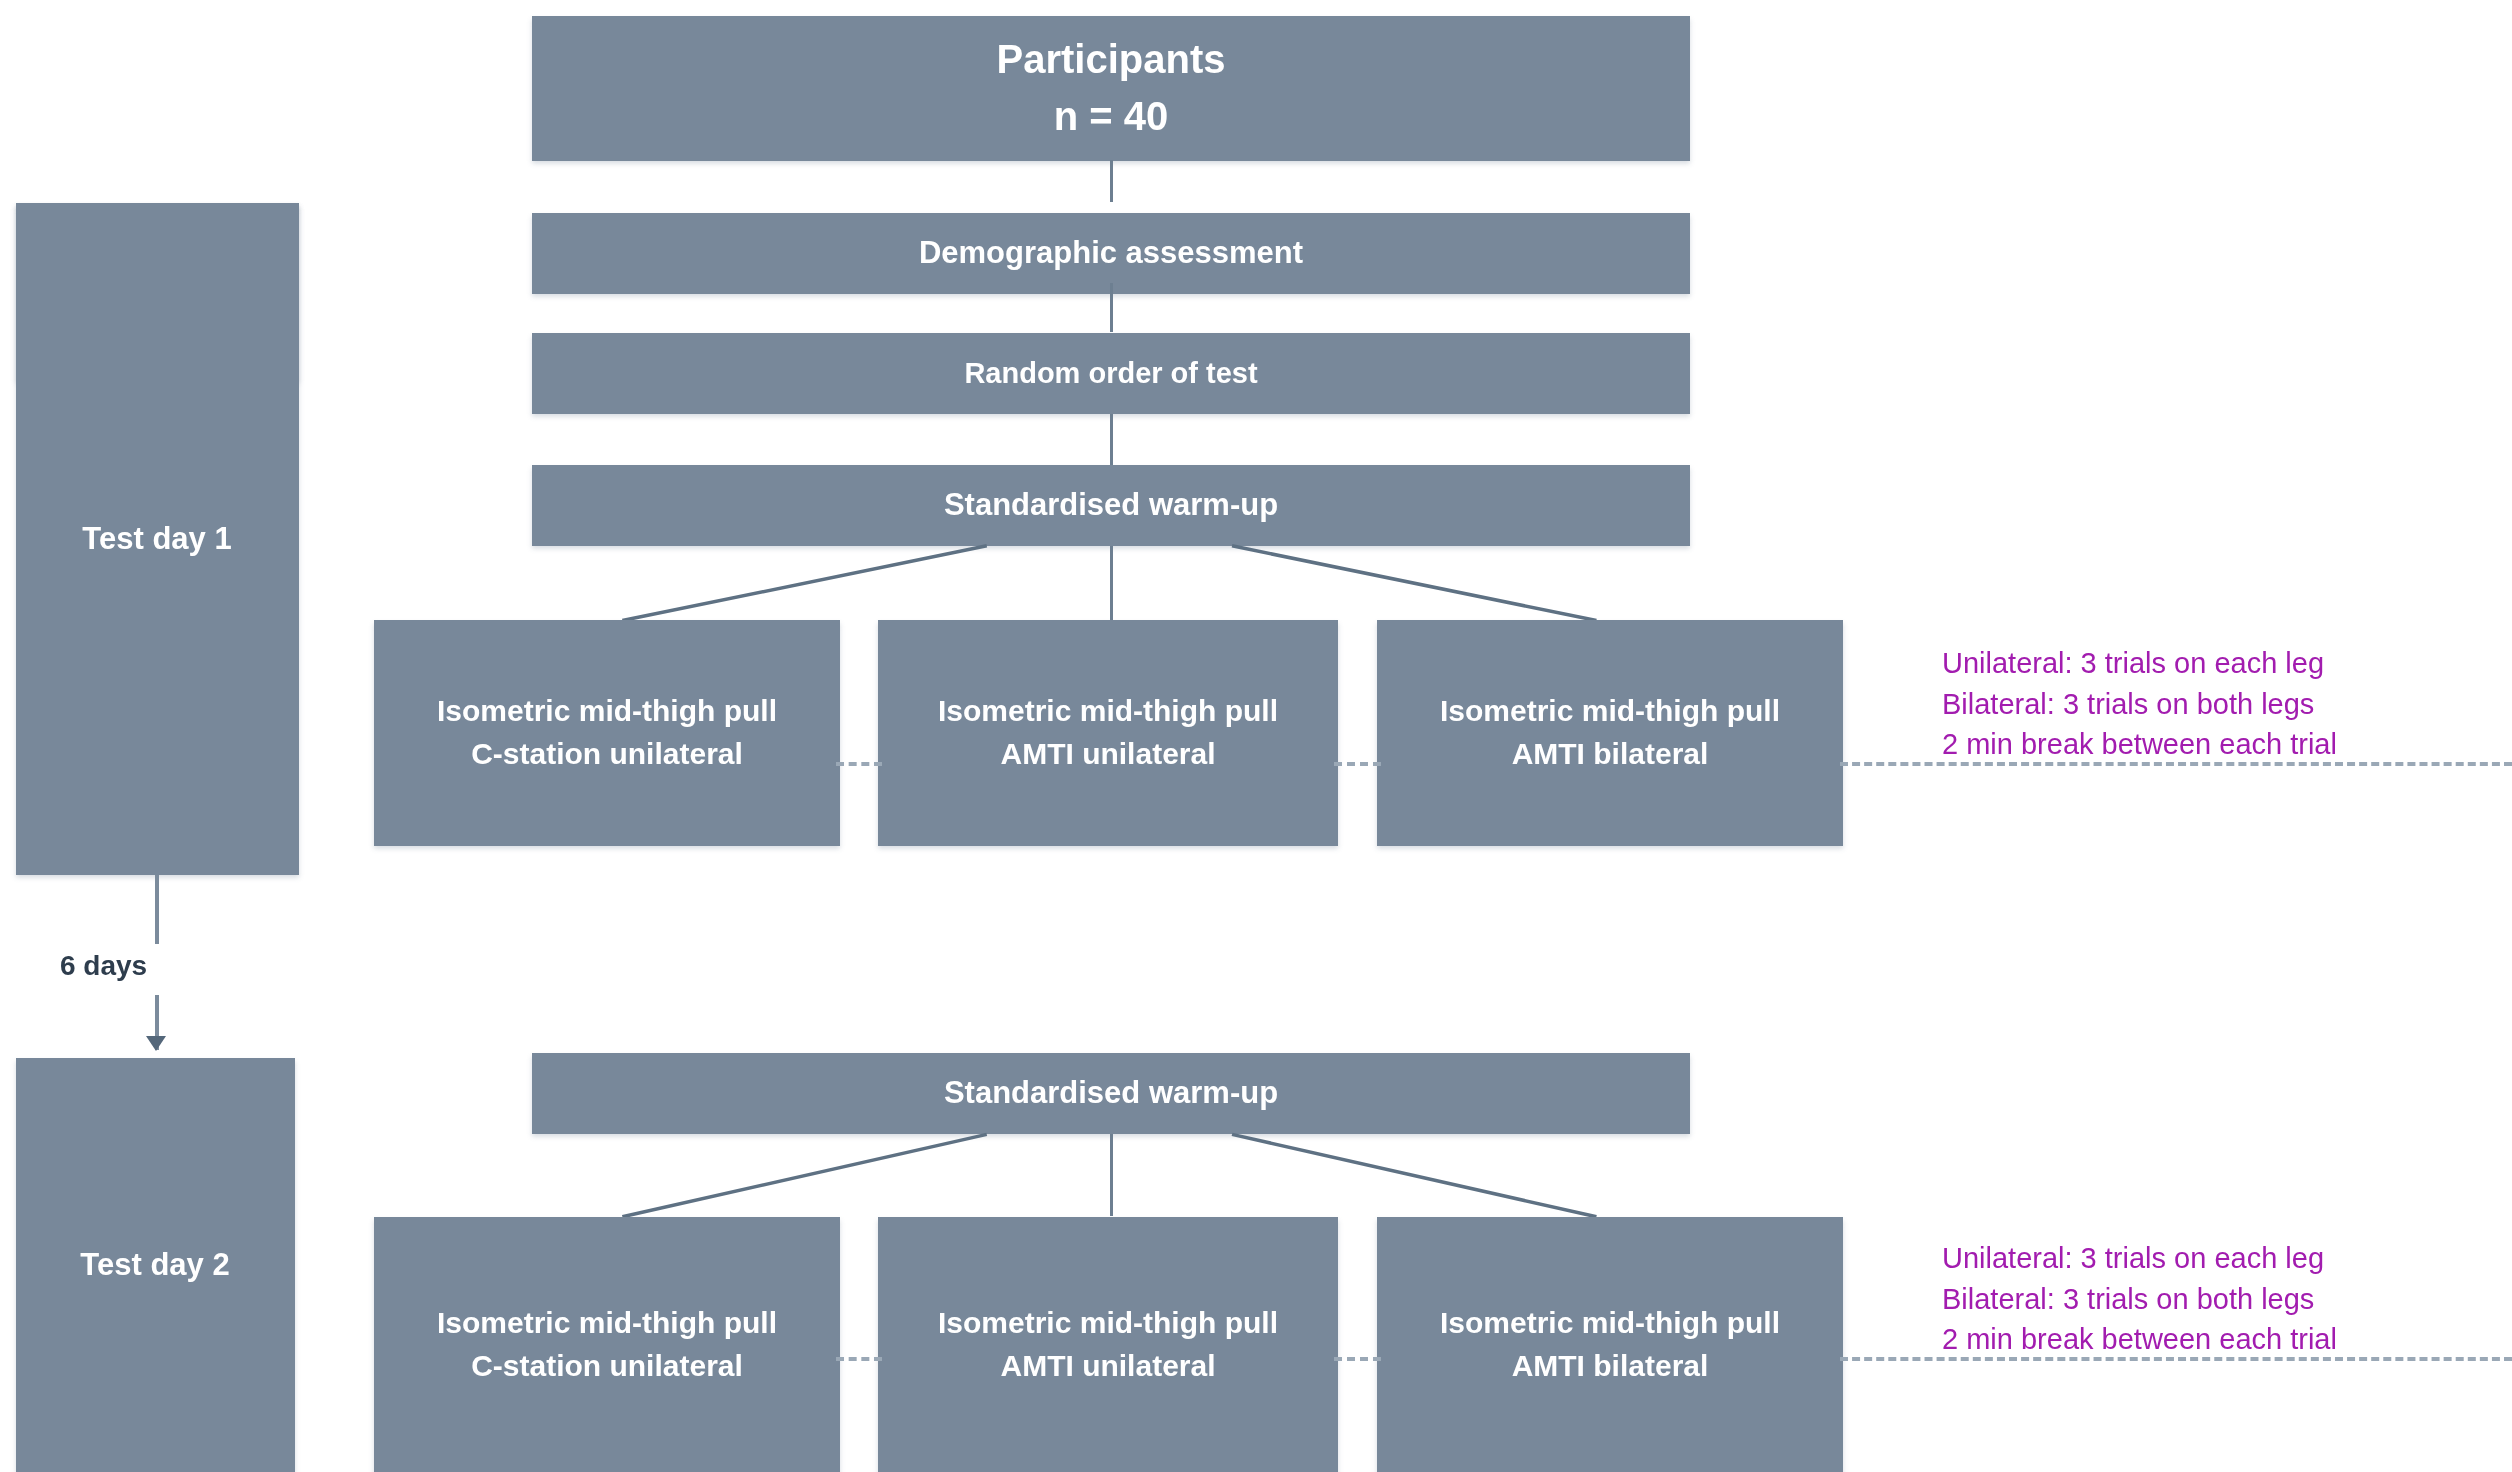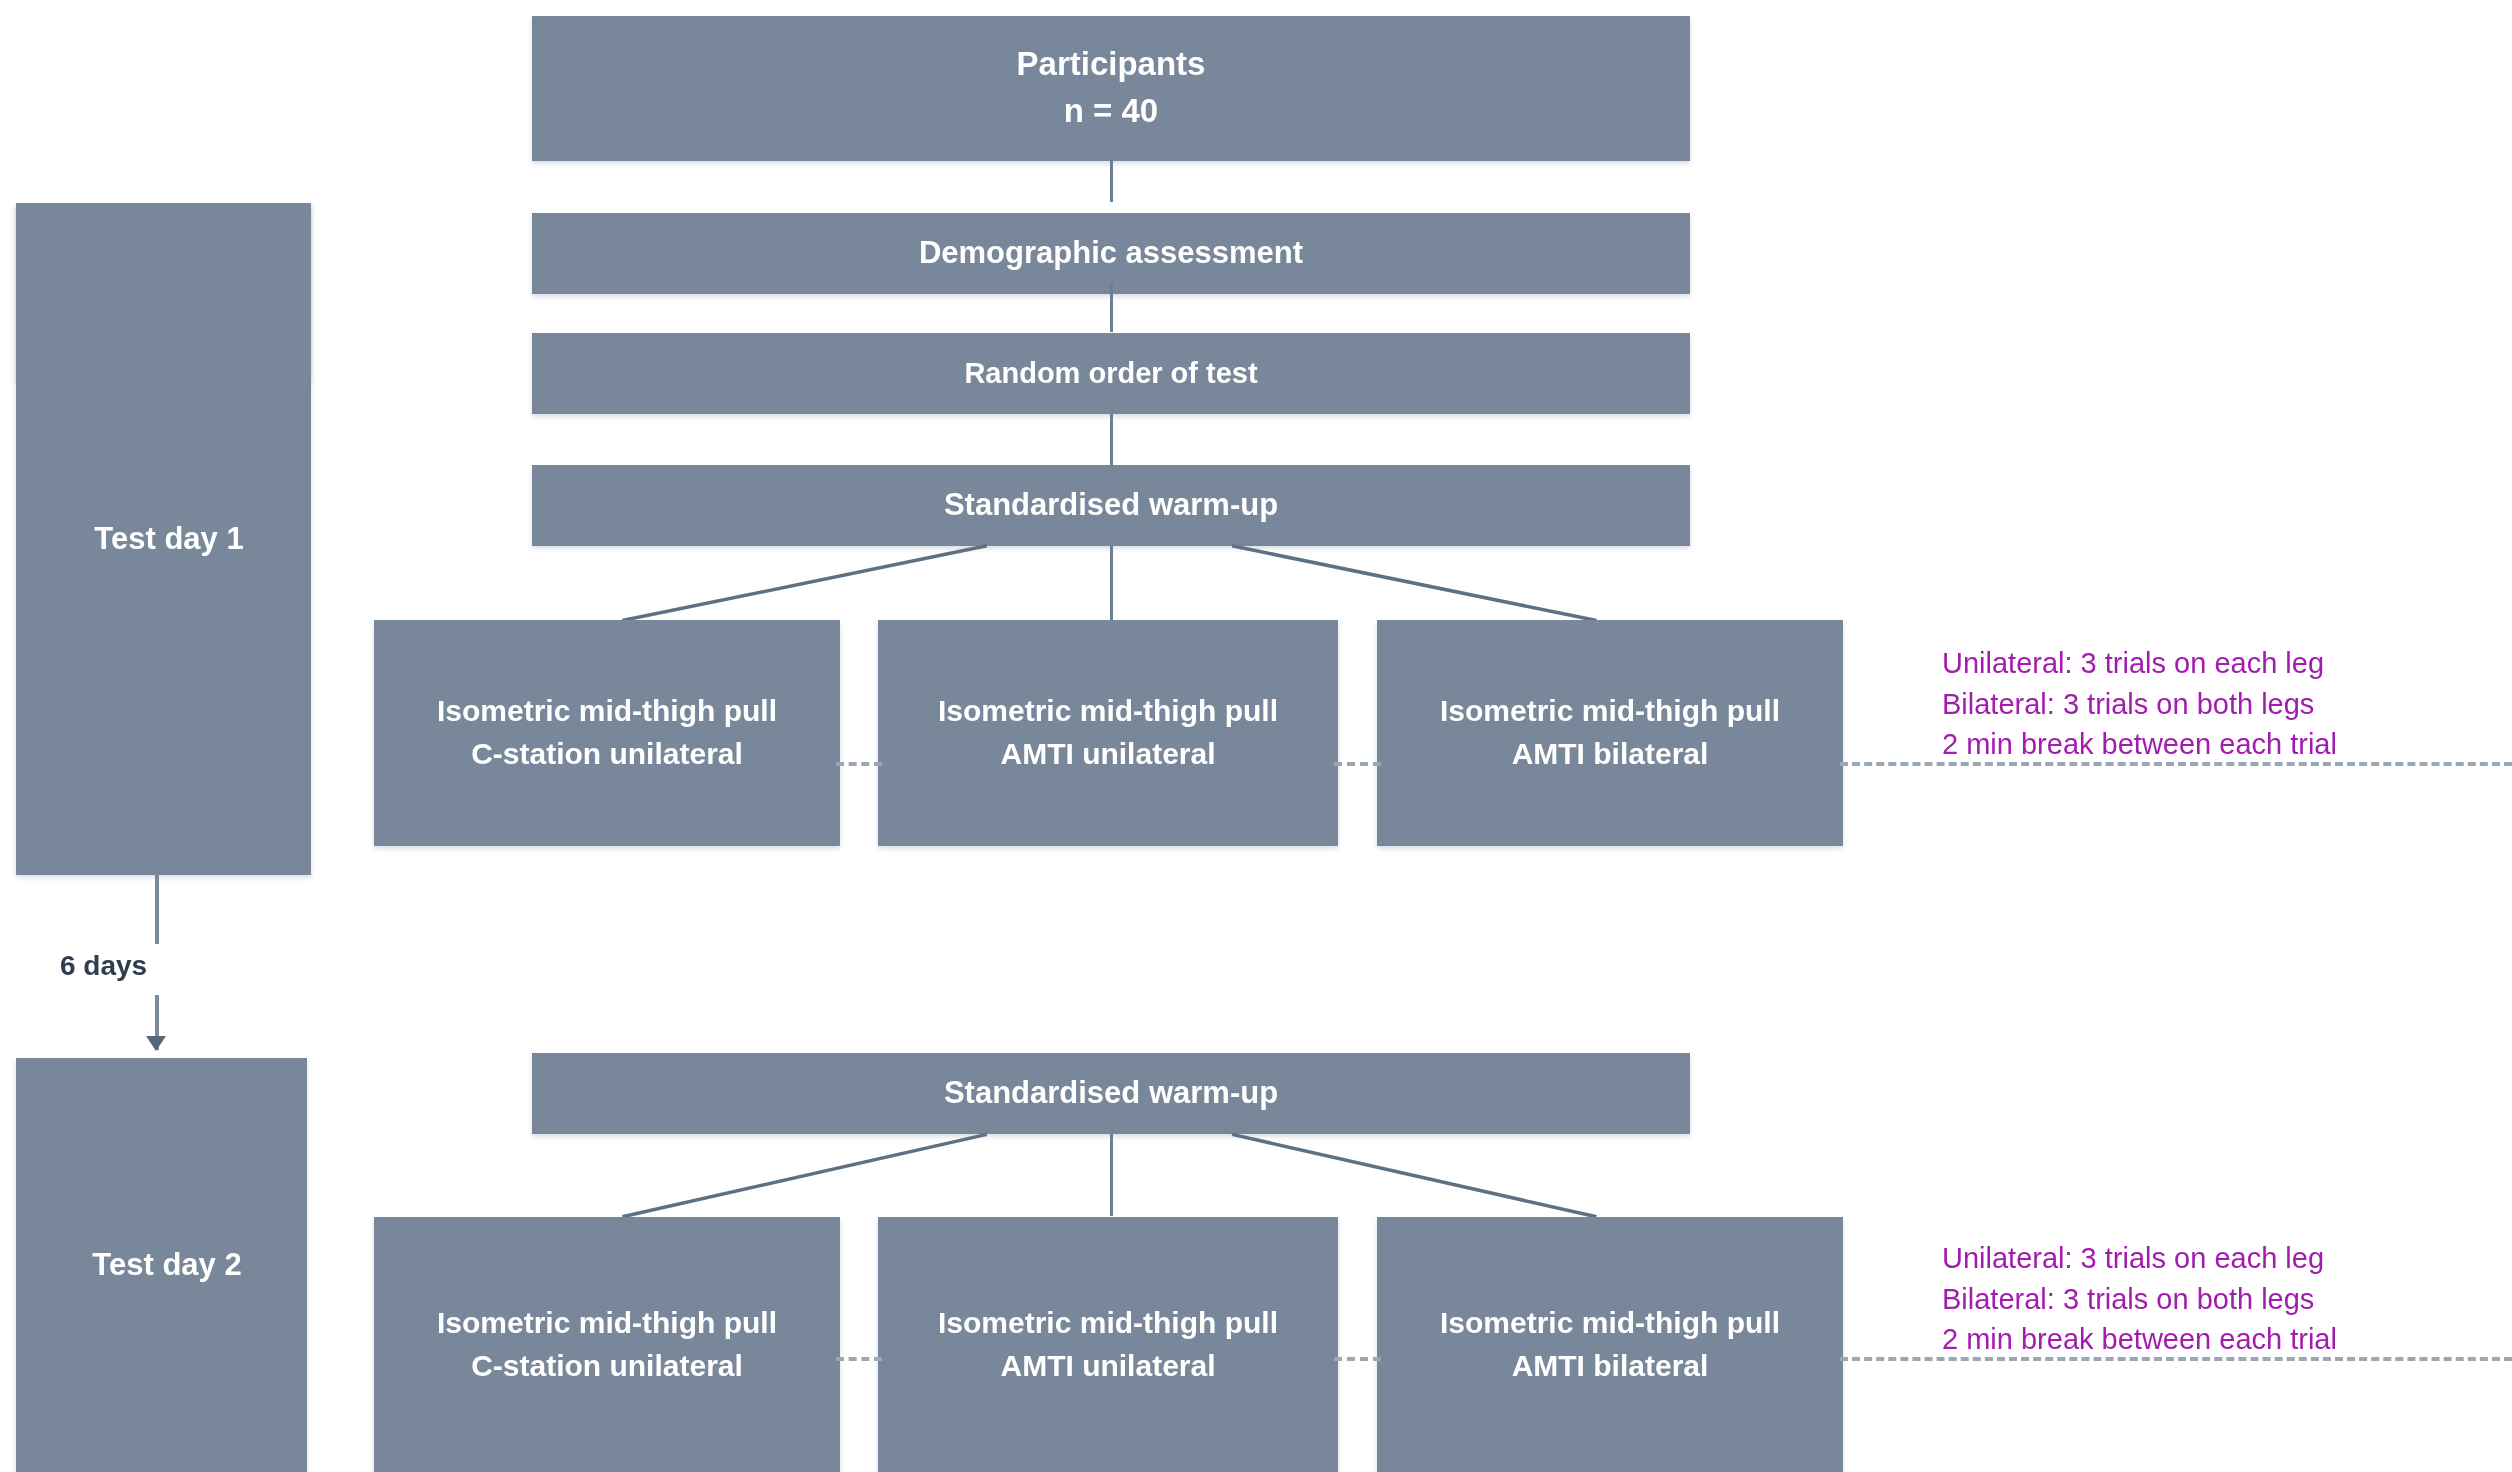--- a/index.html
+++ b/index.html
@@ -43,21 +43,20 @@
   
   .day-rail {
     position: absolute;
     background: #78889a;
     color: #ffffff;
     display: flex;
     align-items: center;
     justify-content: center;
     font-weight: bold;
     box-shadow: 0 2.8px 5px rgba(120,136,154,0.30);
-    padding-left: 12px;
   }
 
   
   .conn-v {
     position: absolute;
     background: #6d7f91;
     width: 2.8px;
   }
   .conn-diag {
     position: absolute;
@@ -119,21 +118,21 @@
 <body>
 
 <div id="canvas">
 
   <div class="day-rail" style="left:15.5px; top:203px; width:283px; height:176px; height:178px; top:203px; height:178px;">
   </div>
   <div class="day-rail" style="left:15.5px; top:203px; width:283px; height:672px; font-size:31px;">
     <span>Test day 1</span>
   </div>
 
-  <div class="node" style="left:532px; top:15.5px; width:1158px; height:145px; font-size:33px;">
+  <div class="node" style="left:532px; top:15.5px; width:1158px; height:145px; font-size:40px;">
     <span class="line">Participants</span>
     <span class="line">n = 40</span>
   </div>
   <div class="conn-v" style="left:1110px; top:160px; height:42px;"></div>
 
   <div class="node" style="left:532px; top:213px; width:1158px; height:81px; font-size:31px;">
     <span class="line">Demographic assessment</span>
   </div>
   <div class="conn-v" style="left:1110px; top:283px; height:49px;"></div>
 

